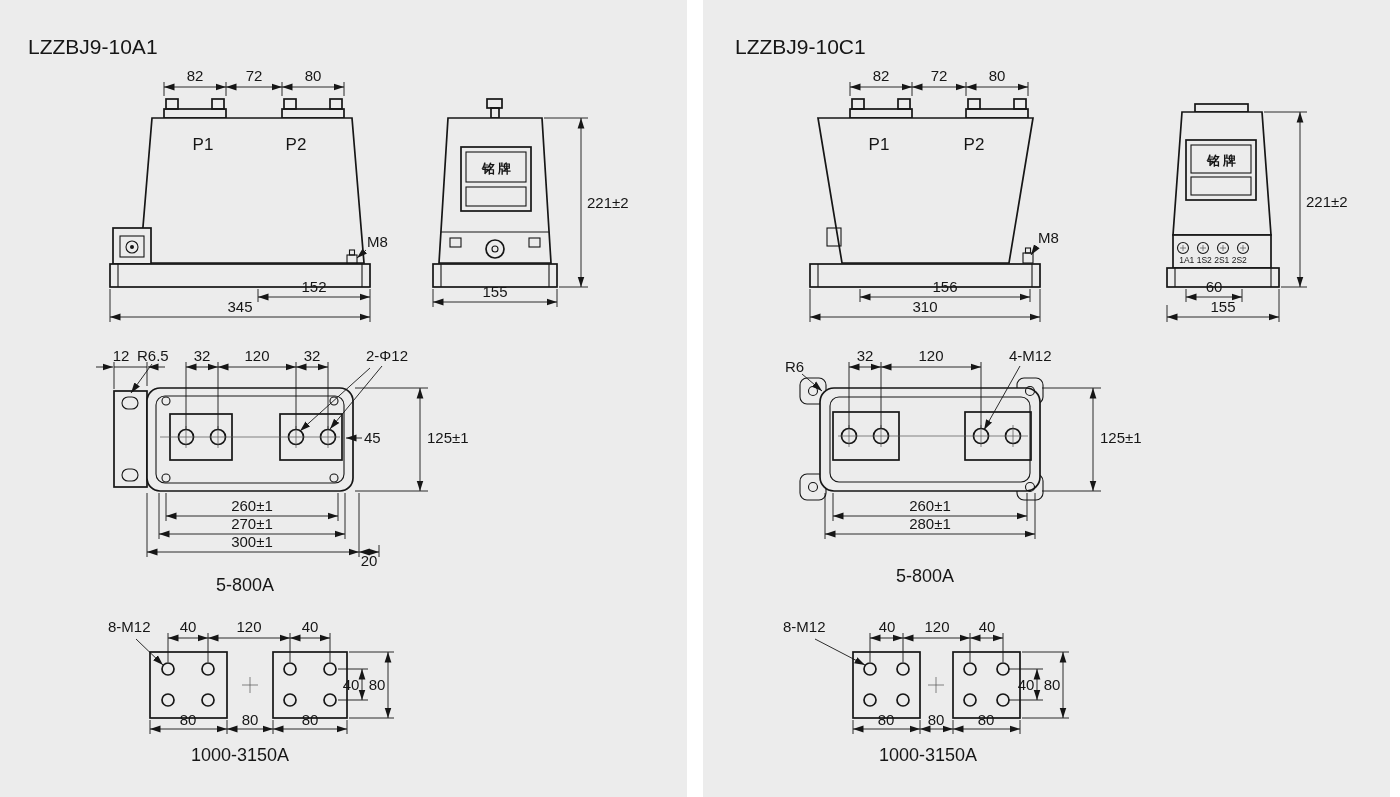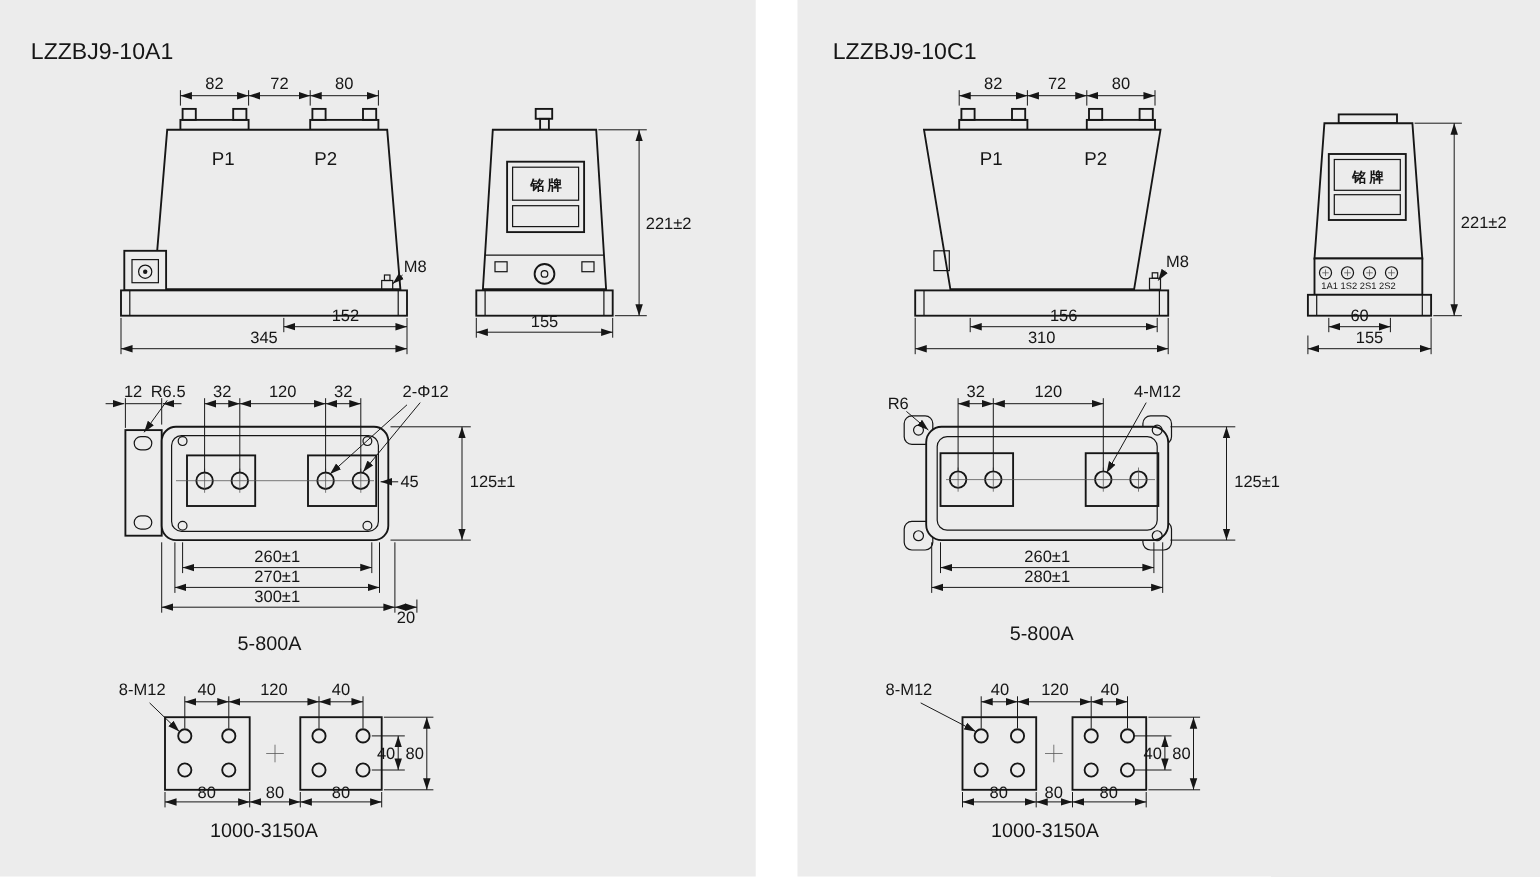--- a/index.html
+++ b/index.html
@@ -1,16 +1,16 @@
 <!DOCTYPE html>
 <html><head>
 <meta charset="utf-8">
 <style>
   html,body{margin:0;padding:0;background:#ffffff;}
-  .page{width:1400px;height:797px;display:flex;gap:38px;background:#ffffff;text-align:right;}
+  .page{width:1400px;height:797px;display:flex;gap:16px;background:#ffffff;text-align:right;}
   .panel{width:687px;height:797px;background:#ececec;}
   svg text{font-family:"Liberation Sans","DejaVu Sans",sans-serif;fill:#161616;}
   .ttl{font-size:21px;text-anchor:start;}
   .dimt{font-size:15px;text-anchor:middle;}
   .dimts{font-size:15px;text-anchor:start;}
   .lbl{font-size:17px;text-anchor:middle;}
   .sub{font-size:18px;text-anchor:middle;}
   .np{font-size:13px;text-anchor:middle;letter-spacing:3px;font-weight:bold;}
   .tiny{font-size:8.5px;text-anchor:middle;}
   .o{fill:none;stroke:#161616;stroke-width:1.7;}

